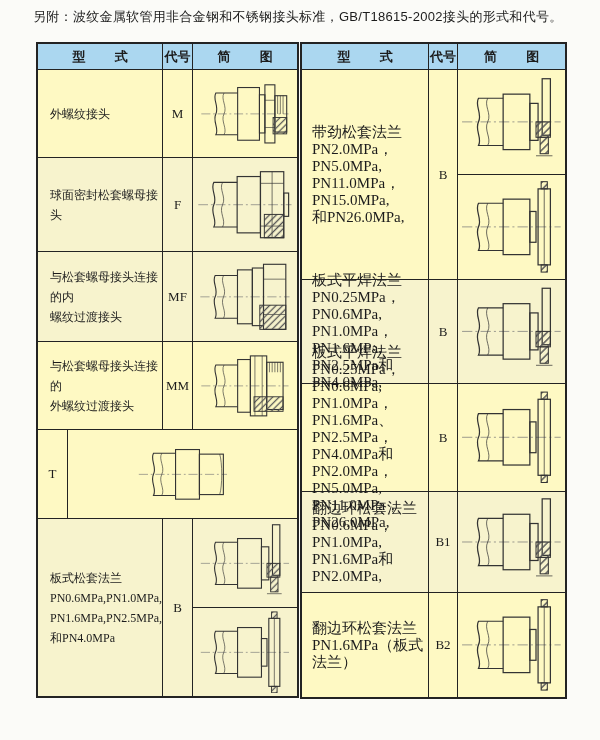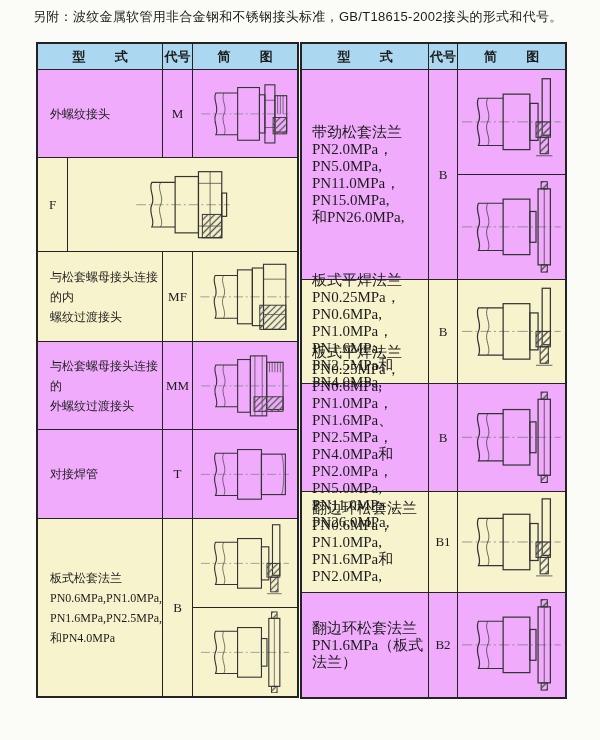--- a/index.html
+++ b/index.html
@@ -17,21 +17,21 @@
   #right-table{left:300px;width:263px;}
   .hdr-row,.row{display:flex;border-bottom:1px solid var(--line,#222);box-sizing:border-box;}
   .row:last-child{border-bottom:none;}
   .hdr-row{height:26px;background:var(--hdr,#abd7f0);}
   .hdr-row .cell{
     display:flex;align-items:center;justify-content:center;
     font-size:13px;font-weight:bold;word-spacing:26px;
     border-right:1px solid var(--line,#222);box-sizing:border-box;
   }
   .hdr-row .cell:last-child{border-right:none;}
-  .row{background:#f0abfc;}
+  .row{background:#fef9c3;}
   .row.highlight{background:var(--hl,#f7f3cd);}
   .cell{box-sizing:border-box;}
   .c-type{
     border-right:1px solid var(--line,#222);
     display:flex;align-items:center;
     padding:4px 4px 4px 12px;white-space:pre-line;
     font-size:12px;line-height:20px;flex:none;
   }
   #left-table .c-type,#left-table .h-type{width:125px;}
   #right-table .c-type,#right-table .h-type{width:127px;}
@@ -86,20 +86,21 @@
             <rect x="83" y="25" width="13" height="40" class="ln"></rect>
             <line x1="86" y1="25" x2="86" y2="45" class="tn"></line>
             <line x1="89" y1="25" x2="89" y2="45" class="tn"></line>
             <line x1="92" y1="25" x2="92" y2="45" class="tn"></line>
             <rect x="81" y="49" width="15" height="18" fill="url(#hp0)" class="hf"></rect>
           </svg>
         </div>
       </div>
   </div>
   <div class="row highlight" style="height:94px">
+    <div class="cell c-type">球面密封松套螺母接头</div>
     <div class="cell c-code">F</div>
     <div class="cell c-diag">
         <div class="diag-cell">
           <svg viewBox="0 0 100 90" class="diag-svg" preserveAspectRatio="xMidYMid meet">
             <defs>
               <pattern id="hp1" width="5" height="5" patternUnits="userSpaceOnUse" patternTransform="rotate(45)">
                 <line x1="2.5" y1="0" x2="2.5" y2="5" stroke="#555" stroke-width="1.4"></line>
               </pattern>
             </defs>
             <line x1="2" y1="45" x2="98" y2="45" class="cl"></line>
@@ -165,21 +166,20 @@
             <line x1="80" y1="19" x2="80" y2="30" class="tn"></line>
             <line x1="83" y1="19" x2="83" y2="30" class="tn"></line>
             <line x1="86" y1="19" x2="86" y2="30" class="tn"></line>
             <line x1="89" y1="19" x2="89" y2="30" class="tn"></line>
             <rect x="60" y="57" width="32" height="16" fill="url(#hp2)" class="hf"></rect>
           </svg>
         </div>
       </div>
   </div>
   <div class="row" style="height:89px">
-    <div class="cell c-type">对接焊管</div>
     <div class="cell c-code">T</div>
     <div class="cell c-diag">
         <div class="diag-cell">
           <svg viewBox="0 0 100 90" class="diag-svg" preserveAspectRatio="xMidYMid meet">
             <defs>
               <pattern id="hp4" width="5" height="5" patternUnits="userSpaceOnUse" patternTransform="rotate(45)">
                 <line x1="2.5" y1="0" x2="2.5" y2="5" stroke="#555" stroke-width="1.4"></line>
               </pattern>
             </defs>
             <line x1="2" y1="45" x2="98" y2="45" class="cl"></line>

